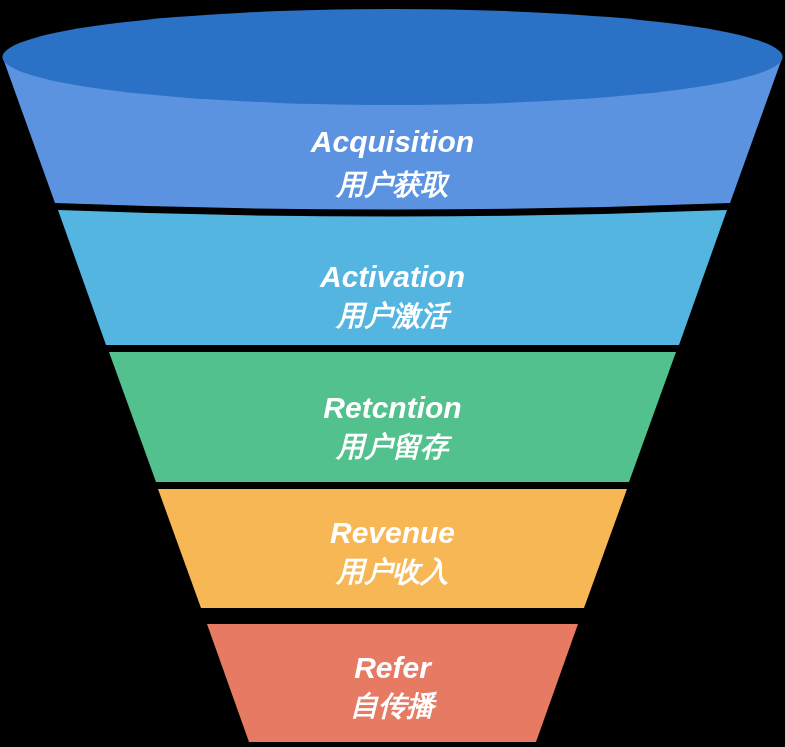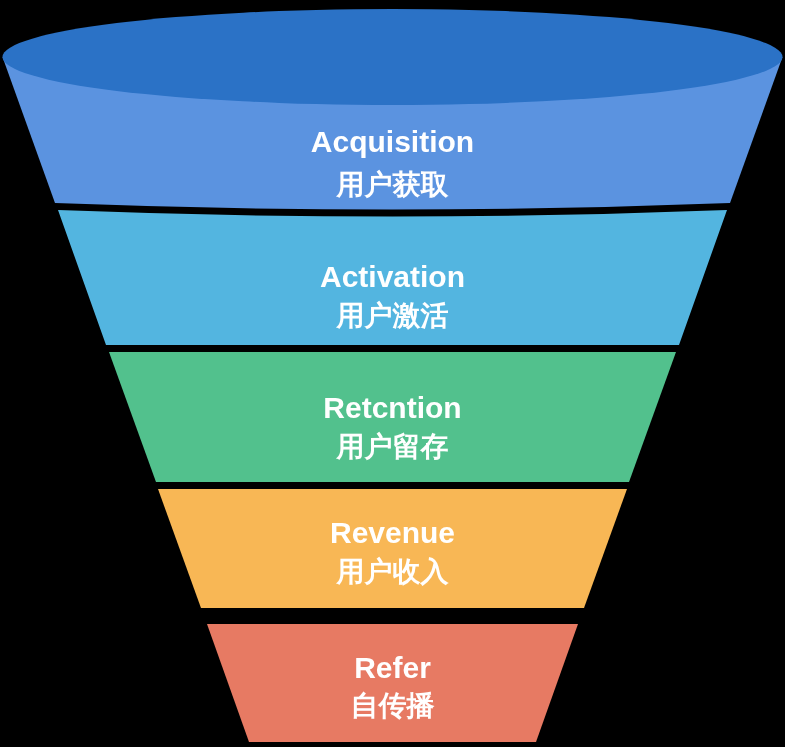--- a/index.html
+++ b/index.html
@@ -6,20 +6,21 @@
     margin: 0;
     padding: 0;
     width: 785px;
     height: 747px;
     background: #000000;
     overflow: hidden;
   }
   .funnel-wrap {
     width: 785px;
     height: 747px;
+    font-style: italic;
   }
   svg text {
     fill: #ffffff;
     font-weight: bold;
     text-anchor: middle;
     font-family: "Liberation Sans", "DejaVu Sans", sans-serif;
   }
   .label-en { font-size: 30px; }
   .label-zh { font-size: 28px; }
 </style>

